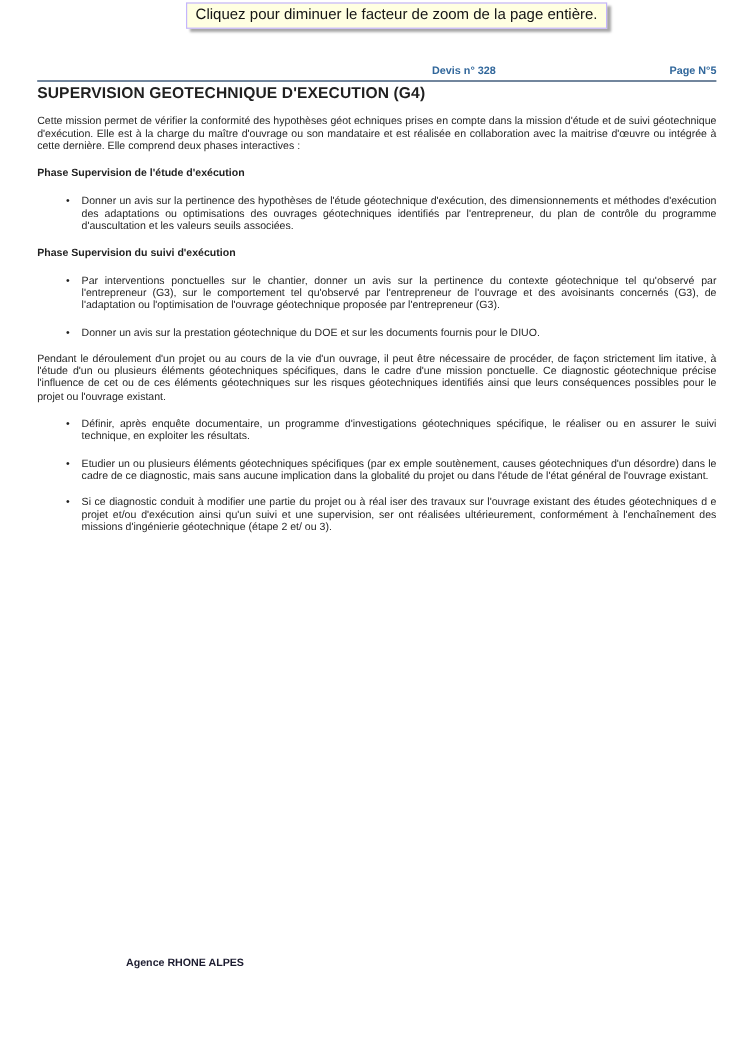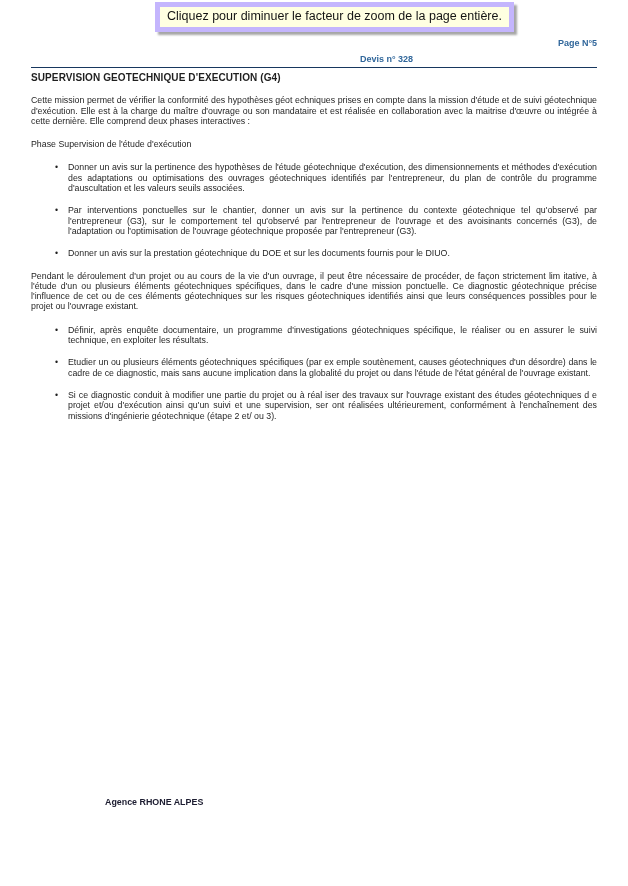--- a/index.html
+++ b/index.html
@@ -8,21 +8,21 @@
     background:#ffffff;
     font-family:"Liberation Sans", sans-serif;
     position:relative;
     overflow:hidden;
   }
 
   
   .tooltip {
     position:absolute; left:155px; top:2px;
     background:#FFFFE1;
-    border:5px solid #c4b5fd;
+    border:1px solid #c4b5fd;
     box-shadow:3px 3px 2px rgba(0,0,0,0.35);
     padding:2px 7px 3px 7px;
     font-size:12.5px; line-height:15px; color:#141414;
     white-space:nowrap;
     z-index:5;
   }
 
   
   .page {
     position:absolute; left:31px; top:53px; width:566px;
@@ -30,24 +30,24 @@
     font-size:8.8px; line-height:10.3px;
   }
 
   .hdr {
     position:relative; height:14px;
     border-bottom:1.5px solid #17375E;
     margin-bottom:5px;
     color:#31679B; font-weight:bold; font-size:9px;
   }
   .hdr .devis  { position:absolute; left:329px; bottom:3px;text-align:center; }
-  .hdr .pageno { position:absolute; right:0;   bottom:19px;padding-left:48px; }
+  .hdr .pageno { position:absolute; right:0;   bottom:3px;padding-left:48px; }
 
-  .h1 { font-weight:bold; font-size:10px; margin:0 0 12px 0; letter-spacing:0.1px; }
-  .h2 { font-weight:normal; margin:0 0 13px 0; }
+  .h1 { font-weight:bold; font-size:13px; margin:0 0 12px 0; letter-spacing:0.1px; }
+  .h2 { font-weight:bold; margin:0 0 13px 0; }
   p.body { text-align:justify; margin:0 0 13px 0; }
 
   .bullets { margin:0 0 1px 0; }
   .bullet { display:flex; margin:0 0 12px 0; }
   .bullet .dot { flex:none; width:13px; margin-left:24px; }
   .bullet .txt { flex:1; text-align:justify; }
 
   .footer {
     position:absolute; left:105px; top:797px;
     font-weight:bold; font-size:8.9px; line-height:10.3px;
@@ -71,20 +71,21 @@
   <p class="body">Cette mission permet de vérifier la conformité des hypothèses géot echniques prises en compte dans la mission d'étude et de suivi géotechnique d'exécution. Elle est à la charge du maître d'ouvrage ou son mandataire et est réalisée en collaboration avec la maitrise d'œuvre ou intégrée à cette dernière. Elle comprend deux phases interactives :</p>
 
   <div class="h2">Phase Supervision de l'étude d'exécution</div>
   <div class="bullets">
     <div class="bullet">
       <span class="dot">•</span>
       <span class="txt">Donner un avis sur la pertinence des hypothèses de l'étude géotechnique d'exécution, des dimensionnements et méthodes d'exécution des adaptations ou optimisations des ouvrages géotechniques identifiés par l'entrepreneur, du plan de contrôle du programme d'auscultation et les valeurs seuils associées.</span>
     </div>
   </div>
 
+  <div class="h2">Phase Supervision du suivi d'exécution</div>
   <div class="bullets">
     <div class="bullet">
       <span class="dot">•</span>
       <span class="txt">Par interventions ponctuelles sur le chantier, donner un avis sur la pertinence du contexte géotechnique tel qu'observé par l'entrepreneur (G3), sur le comportement tel qu'observé par l'entrepreneur de l'ouvrage et des avoisinants concernés (G3), de l'adaptation ou l'optimisation de l'ouvrage géotechnique proposée par l'entrepreneur (G3).</span>
     </div>
     <div class="bullet">
       <span class="dot">•</span>
       <span class="txt">Donner un avis sur la prestation géotechnique du DOE et sur les documents fournis pour le DIUO.</span>
     </div>
   </div>

